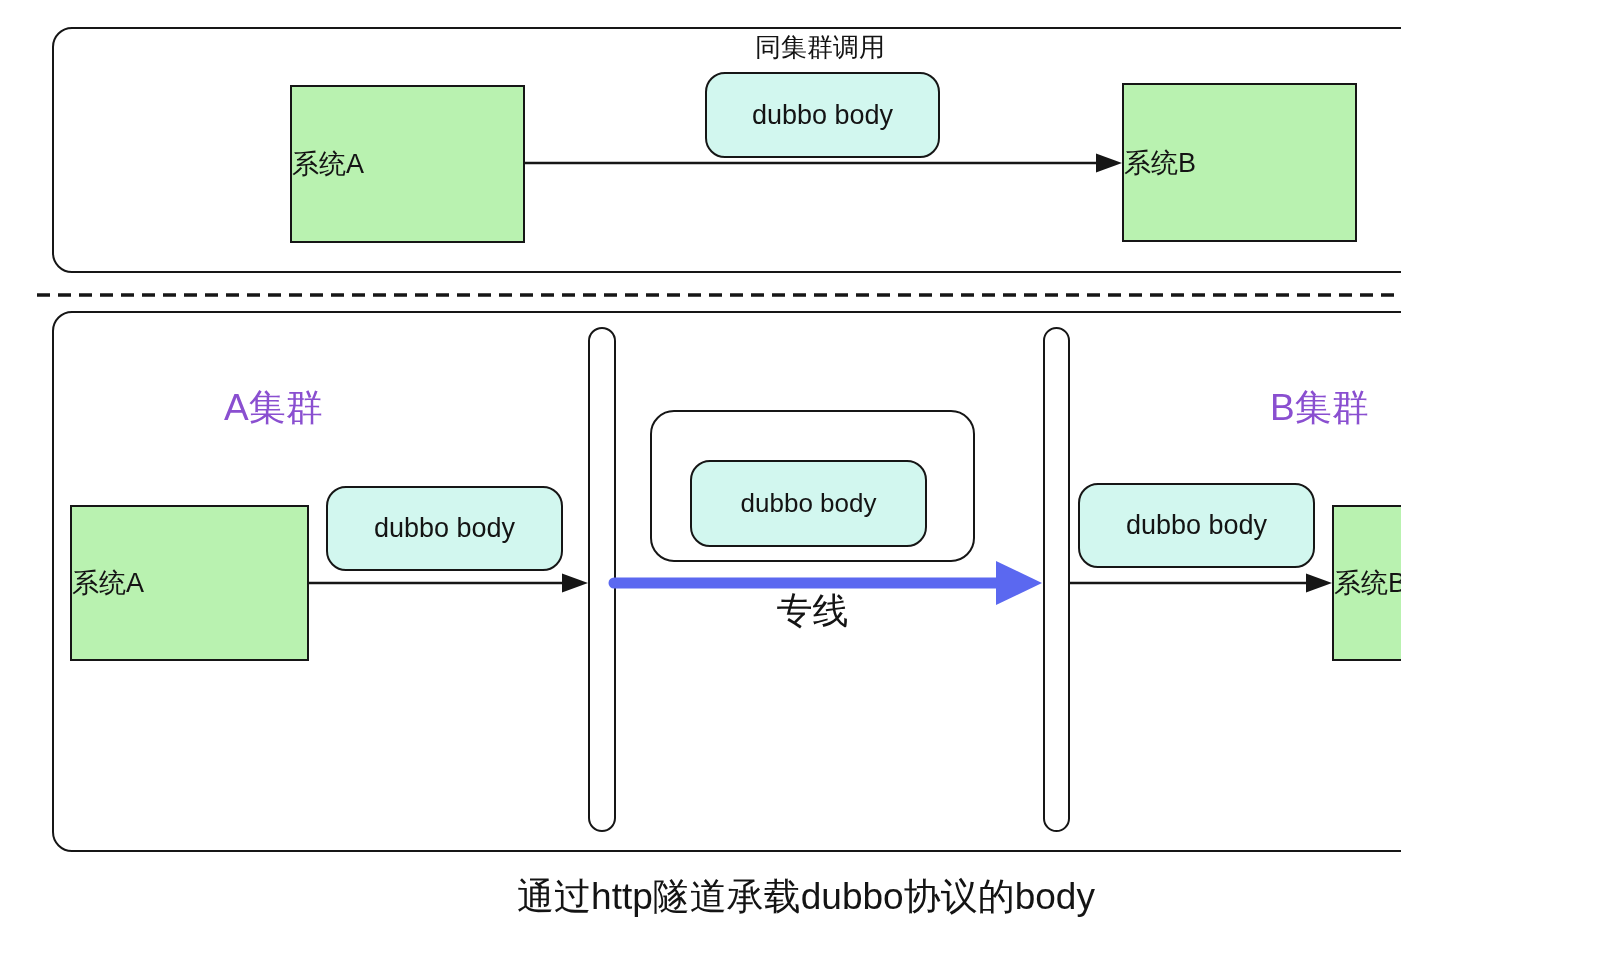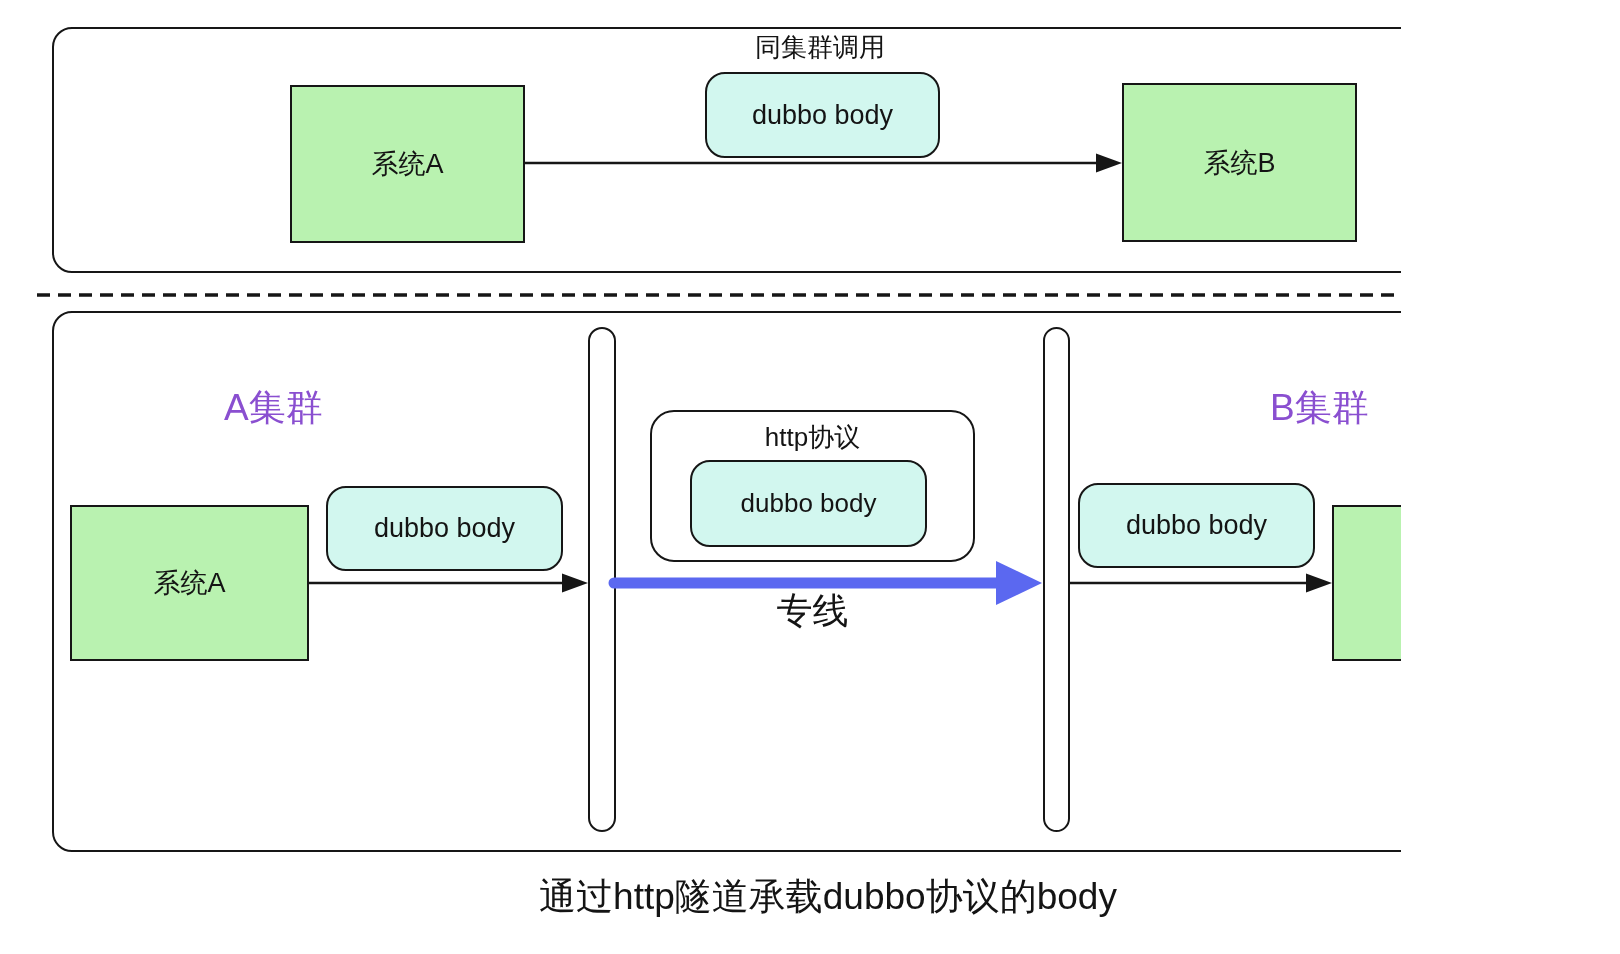--- a/index.html
+++ b/index.html
@@ -13,21 +13,21 @@
   }
   .abs{position:absolute;box-sizing:border-box;}
   .panel{
     border:2.5px solid #161616;
     border-radius:20px;
     background:#ffffff;
   }
   .sysbox{
     background:#b9f2b0;
     border:2.5px solid #161616;
-    display:flex;align-items:center;justify-content:center;
+    display:flex;align-items:center;
     font-size:27px;
   }
   .pill{
     background:#d2f7ef;
     border:2.5px solid #161616;
     border-radius:20px;
     display:flex;align-items:center;justify-content:center;
     font-size:27px;
   }
   .httpbox{
@@ -88,38 +88,37 @@
     <span>系统A</span>
   </div>
 
   <div class="abs pill" style="left:326px;top:486px;width:237px;height:85px;">
     <span>dubbo body</span>
   </div>
 
   <div class="abs bar" style="left:588px;top:327px;width:28px;height:505px;"></div>
 
   <div class="abs httpbox" style="left:650px;top:410px;width:325px;height:152px;"></div>
-  <div class="abs small-title" style="left:650px;top:420px;width:325px;">http协议</div>
   <div class="abs pill" style="left:690px;top:460px;width:237px;height:87px;font-size:26px;">
     <span>dubbo body</span>
   </div>
 
   <div class="abs big-label" style="left:650px;top:587px;width:325px;">专线</div>
 
   <div class="abs bar" style="left:1043px;top:327px;width:27px;height:505px;"></div>
 
   <div class="abs pill" style="left:1078px;top:483px;width:237px;height:85px;">
     <span>dubbo body</span>
   </div>
 
   <div class="abs sysbox" style="left:1332px;top:505px;width:235px;height:156px;">
     <span>系统B</span>
   </div>
 
-  <div class="abs big-label" style="left:328px;top:872px;width:1000px;font-size:37px;">通过http隧道承载dubbo协议的body</div>
+  <div class="abs big-label" style="left:306px;top:872px;width:1000px;font-size:37px;">通过http隧道承载dubbo协议的body</div>
 
   <svg class="overlay" width="1620" height="954" viewBox="0 0 1620 954">
 
     <g>
       <line x1="525" y1="163" x2="1100" y2="163" stroke="#161616" stroke-width="2.5"></line>
       <polygon points="1122,163 1096,153.5 1096,172.5" fill="#161616"></polygon>
     </g>
 
     <line x1="37" y1="295" x2="1593" y2="295" stroke="#161616" stroke-width="3.5" stroke-dasharray="13 8"></line>
 

